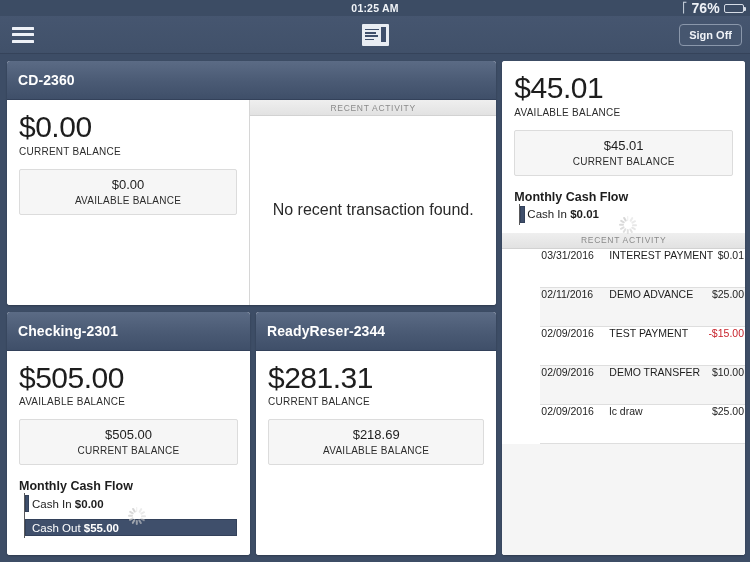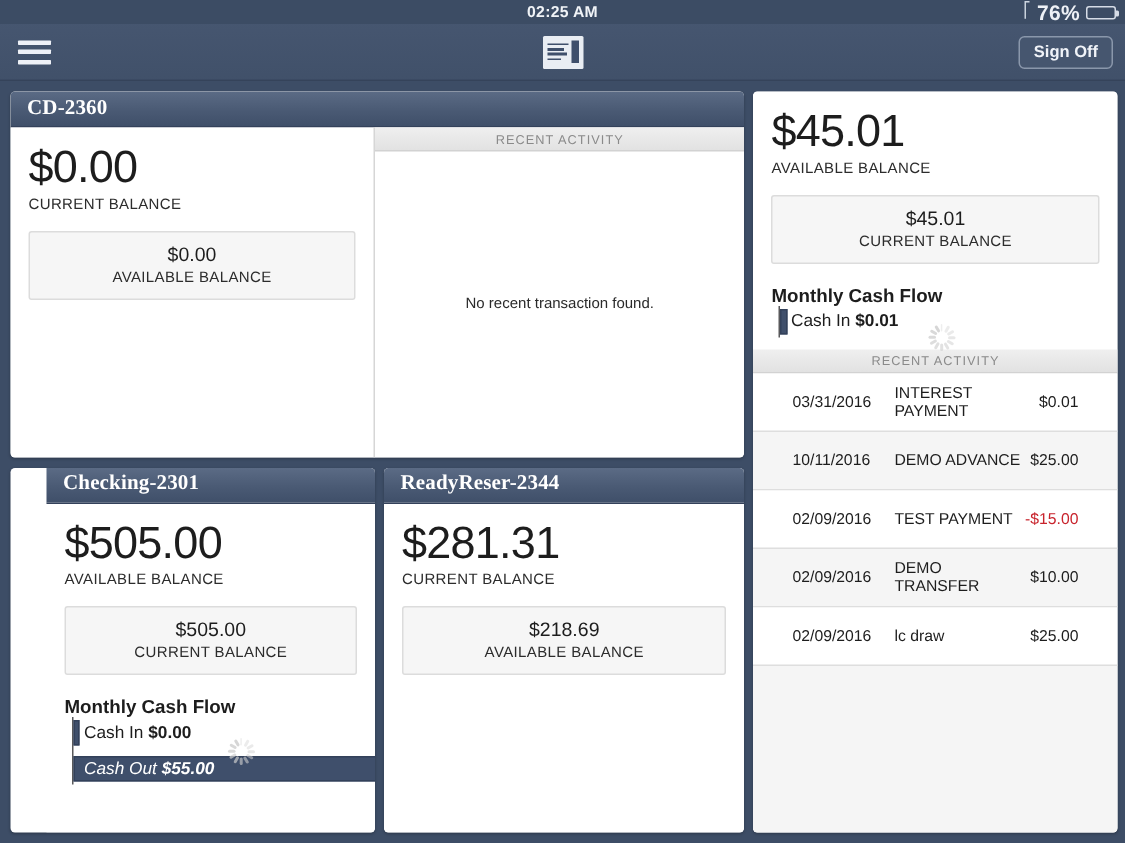--- a/index.html
+++ b/index.html
@@ -107,31 +107,30 @@
   .row { display: flex; gap: 6px; }
 
   .card {
     background: #ffffff;
     border-radius: 3px;
     display: flex; flex-direction: column;
     overflow: hidden;
     box-shadow: 0 1px 2px rgba(0,0,0,.25);
   }
   .card-header {
-    height: 24px;
+    height: 39px;
     background: linear-gradient(to bottom, #5b6b85 0%, #4a5a74 55%, #3f4f69 100%);
     color: #ffffff;
     font-size: 14px;
     font-weight: bold;
     display: flex; align-items: center;
     padding-left: 11px;
     letter-spacing: .1px;
     border-bottom: 1px solid #33415a;
     flex: none;
-    font-family: Liberation Serif, serif;
   }
   .card-body { flex: 1; display: flex; background: #fff; min-height: 0; }
 
   
   .acct-pane {
     padding: 11px 12px 0 12px;
     display: flex; flex-direction: column;
     min-width: 0;
   }
   .big-amount {
@@ -176,21 +175,21 @@
     background: #3f4f6b;
     border: 1px solid #33415a;
   }
   .cf-text {
     position: relative;
     font-size: 11.5px;
     color: #1d1d1d;
     padding-left: 7px;
     white-space: nowrap;
   }
-  .cf-text.on-bar { color: #ffffff; font-style: italic; }
+  .cf-text.on-bar { color: #ffffff; }
   .cf-text b { font-weight: bold; }
 
   .spinner {
     position: absolute;
     width: 19px; height: 19px;
   }
   .spinner i {
     position: absolute;
     left: 50%; top: 50%;
     width: 1.6px; height: 5px;
@@ -212,50 +211,51 @@
     border-bottom: 1px solid #d2d2d2;
     color: #8a8a8a;
     font-size: 8.5px;
     letter-spacing: .7px;
     display: flex; align-items: center; justify-content: center;
     flex: none;
   }
   .activity-empty {
     flex: 1;
     display: flex; align-items: center; justify-content: center;
-    font-size: 10px;
+    font-size: 16px;
     color: #2a2a2a;
   }
 
   
   .card-right { flex: 1; display: flex; flex-direction: column; min-height: 0; }
   .card-right .card-body { flex-direction: column; }
   .savings-top { padding: 11px 12px 0 12px; }
   .txn-list { flex: 1; display: flex; flex-direction: column; min-height: 0; }
   .txn-row {
     height: 39px; flex: none;
-    display: flex; align-items: center;
+    display: flex; 
     border-bottom: 1px solid #dedede;
     font-size: 10.5px;
     color: #1d1d1d;
-    padding: 0 26px;
+    padding: 0 1px;
+    margin-left: 38px;
   }
   .txn-row:nth-child(even) { background: #f5f5f5; }
   .txn-row:nth-child(odd) { background: #ffffff; }
   .txn-date { width: 62px; flex: none; color: #1d1d1d; }
   .txn-desc { flex: 1; padding-left: 6px; }
   .txn-amt { text-align: right; white-space: nowrap; font-weight: 400; }
   .txn-amt.neg { color: #c8232c; }
   .txn-filler { flex: 1; background: #f5f5f5; min-height: 8px; }
 </style>
 </head>
 <body>
 
 <div class="status-bar">
-  <div class="status-time">02:25 AM</div>
+  <div class="status-time">01:25 AM</div>
   <div class="status-right">
     <span class="bt-icon">⎡</span>
     <span class="batt-pct">76%</span>
     <span class="batt-shell">
       <span class="batt-fill" style="width:76%"></span>
     </span>
   </div>
 </div>
 
 <div class="navbar">
@@ -297,21 +297,21 @@
           <div class="activity-pane">
             <div class="activity-header">RECENT ACTIVITY</div>
             <div class="activity-empty">No recent transaction found.</div>
           </div>
         </div>
       </div>
     </div>
 
     <div class="row" style="flex:1;min-height:0;">
 
-      <div class="card" style="width:243px;padding-left:24px;">
+      <div class="card" style="width:243px;">
         <div class="card-header">Checking-2301</div>
         <div class="card-body">
           <div class="acct-pane" style="flex:1;">
             <div class="big-amount">$505.00</div>
             <div class="big-label">AVAILABLE BALANCE</div>
             <div class="sub-box">
               <div class="sub-amount">$505.00</div>
               <div class="sub-label">CURRENT BALANCE</div>
             </div>
             <div class="cashflow">
@@ -410,21 +410,21 @@
 
         <div class="txn-list">
           <div class="activity-header">RECENT ACTIVITY</div>
           <div id="txn-rows" style="display:flex;flex-direction:column;flex:1;min-height:0;">
               <div class="txn-row">
                 <div class="txn-date">03/31/2016</div>
                 <div class="txn-desc">INTEREST PAYMENT</div>
                 <div class="txn-amt">$0.01</div>
               </div>
               <div class="txn-row">
-                <div class="txn-date">10/11/2016</div>
+                <div class="txn-date">02/11/2016</div>
                 <div class="txn-desc">DEMO ADVANCE</div>
                 <div class="txn-amt">$25.00</div>
               </div>
               <div class="txn-row">
                 <div class="txn-date">02/09/2016</div>
                 <div class="txn-desc">TEST PAYMENT</div>
                 <div class="txn-amt neg">-$15.00</div>
               </div>
               <div class="txn-row">
                 <div class="txn-date">02/09/2016</div>

